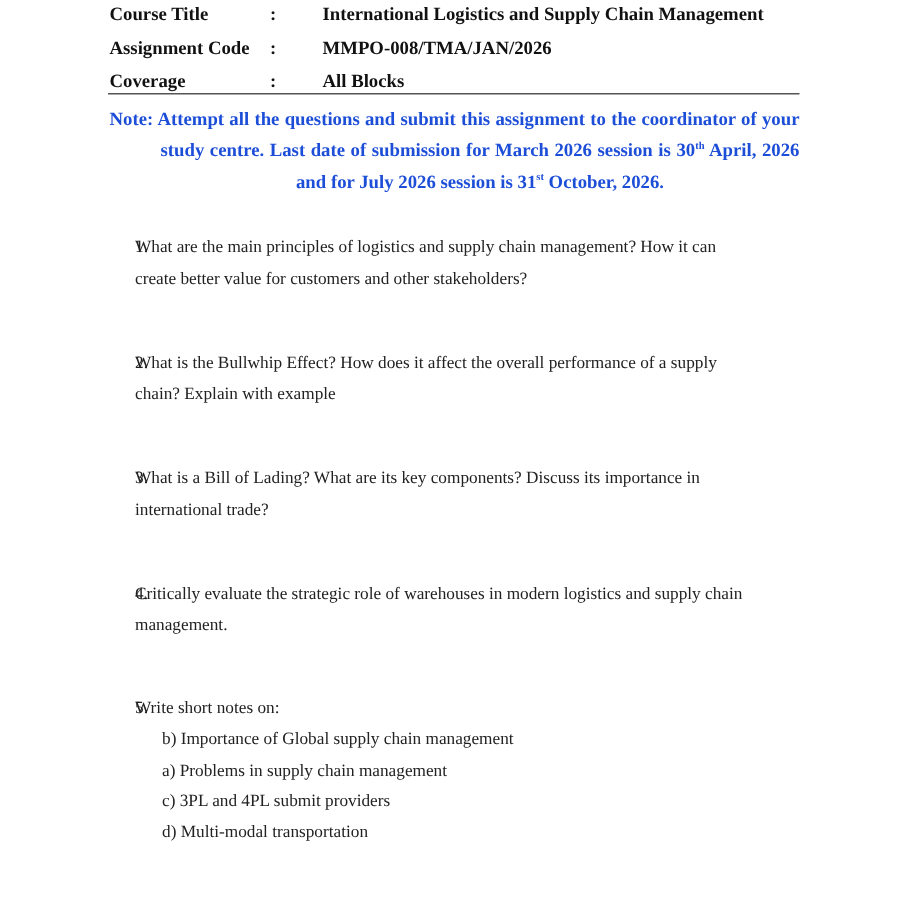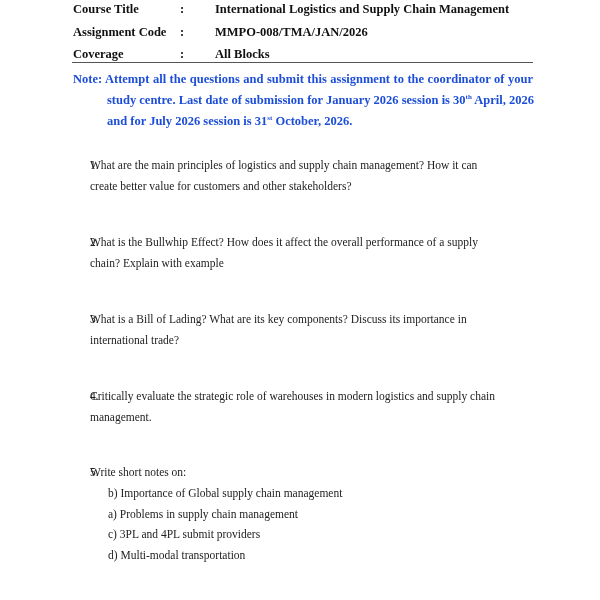--- a/index.html
+++ b/index.html
@@ -44,21 +44,21 @@
       font-size: 12.5px;
       line-height: 21px;
       color: #1d4ed8;
     }
     .note .note-line {
       display: block;
       white-space: nowrap;
     }
     .note .l1 { text-align: justify; text-align-last: justify; width: 460px; }
     .note .l2 { margin-left: 34px; width: 426px; text-align: justify; text-align-last: justify; }
-    .note .l3 { margin-left: 34px; }
+    .note .l3 { margin-left: 34px; text-align: center; }
     .note sup { font-size: 7px; line-height: 0; vertical-align: 5px; }
 
     .question {
       position: absolute;
       left: 90px;
       width: 430px;
       font-size: 11.5px;
       line-height: 21px;
       color: #222;
     }
@@ -95,21 +95,21 @@
 <div class="meta-row" style="top:46px;">
   <span class="label">Coverage</span>
   <span class="colon">:</span>
   <span class="value">All Blocks</span>
 </div>
 
 <div class="rule"></div>
 
 <div class="note">
   <span class="note-line l1">Note: Attempt all the questions and submit this assignment to the coordinator of your</span>
-  <span class="note-line l2"><span>study centre. Last date of submission for January 2026 session is 30</span><sup>th</sup><span> April, 2026</span></span>
+  <span class="note-line l2"><span>study centre. Last date of submission for March 2026 session is 30</span><sup>th</sup><span> April, 2026</span></span>
   <span class="note-line l3"><span>and for July 2026 session is 31</span><sup>st</sup><span> October, 2026.</span></span>
 </div>
 
 <div class="question" style="top:155px;">
   <span class="num">1.</span>
   <span class="text">What are the main principles of logistics and supply chain management? How it can
 create better value for customers and other stakeholders?</span>
 </div>
 
 <div class="question" style="top:232px;">

